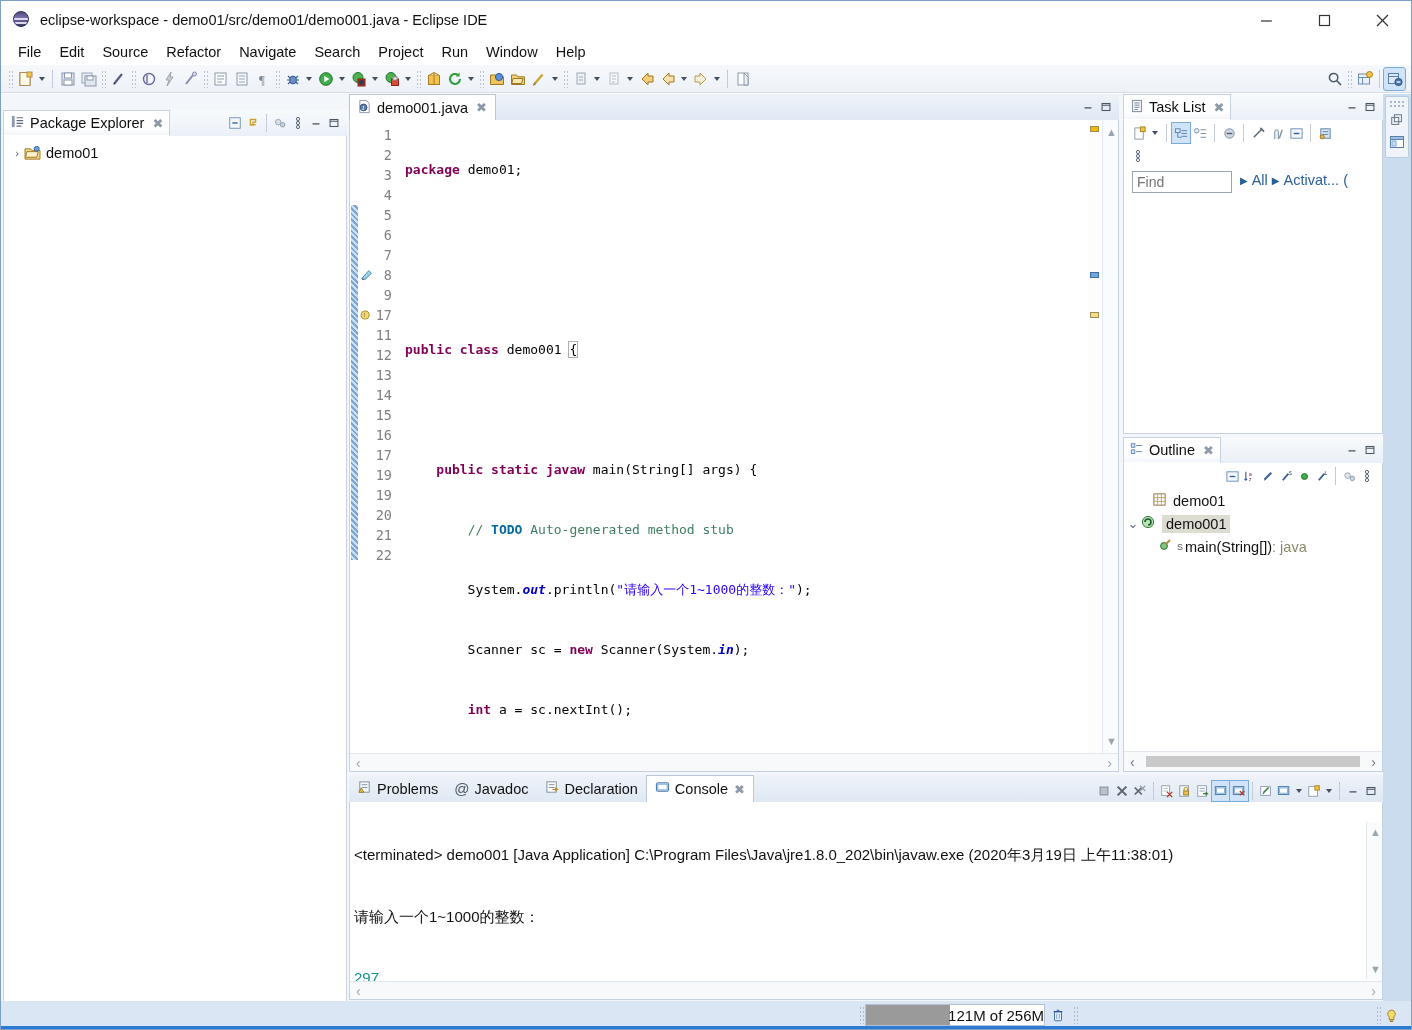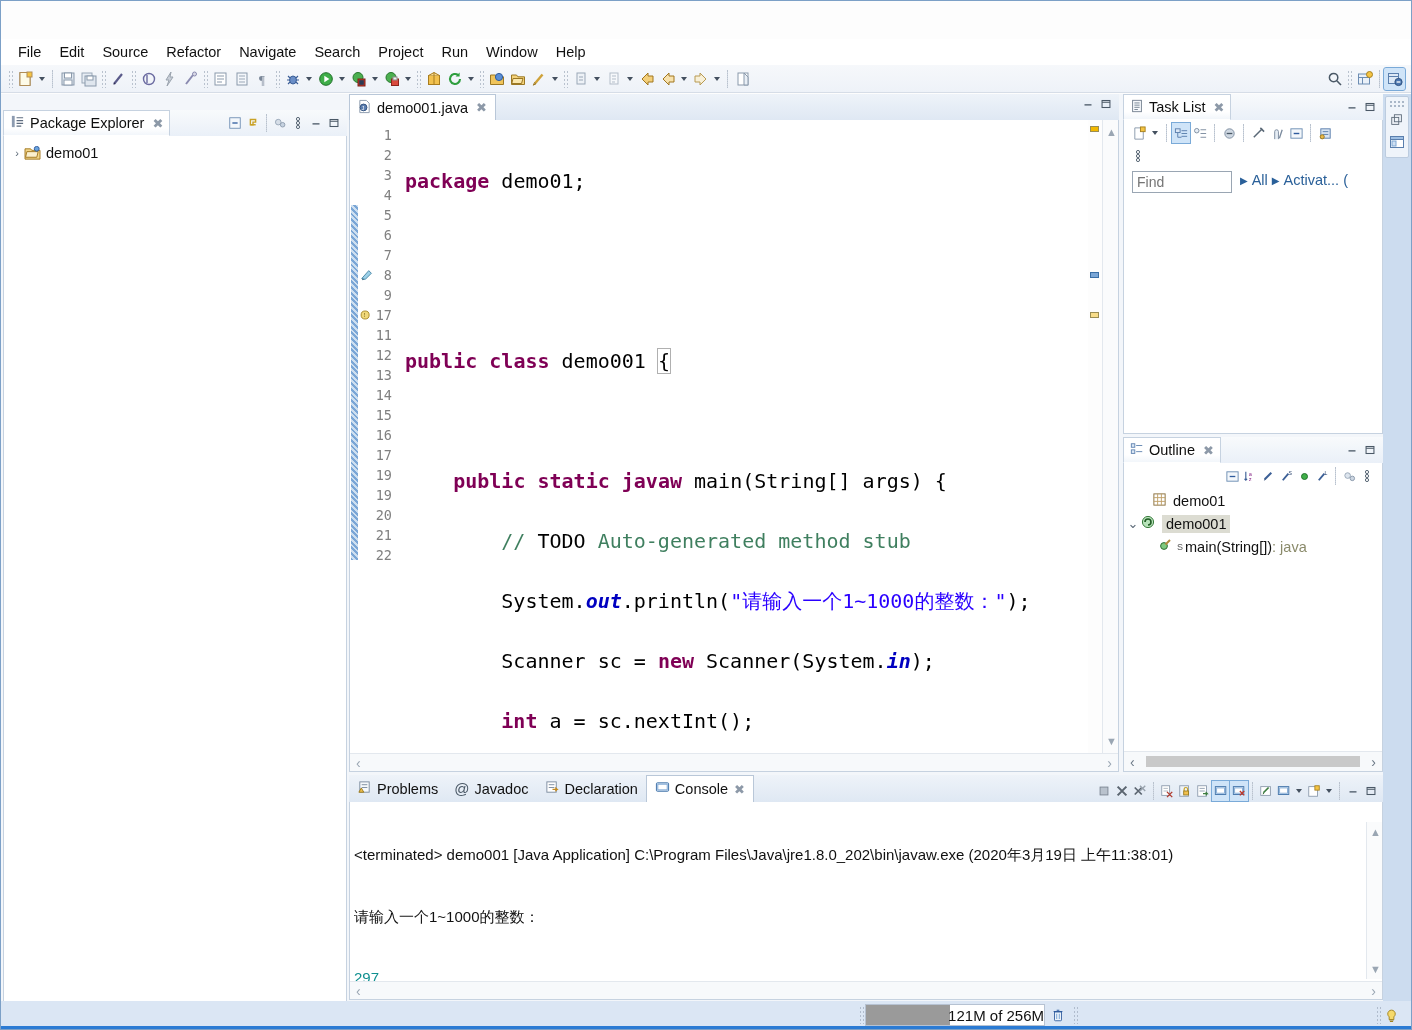--- a/index.html
+++ b/index.html
@@ -122,46 +122,46 @@
   #pkg-explorer { left: 2px; top: 16px; width: 344px; height: 906px; }
   #pkg-explorer .panel-body { background:#ffffff; }
   .tree-row { display:flex; align-items:center; height:22px; padding-left:6px; font-size:14.5px; color:#111; }
   .tw { width:14px; display:flex; align-items:center; justify-content:center; color:#5a6876; font-size:11px;}
   .pkg-icon { width:17px; height:15px; margin-right:5px; position:relative; }
 
   
   #editor { left: 348px; top: 0px; width: 770px; height: 678px; }
   #editor .panel-body { background:#ffffff; }
   #editor-tabrow {
-    height: 26px; display:flex; align-items:flex-start;
+    height: 26px; display:flex; align-items:center;
     background: linear-gradient(180deg,#eef3f9 0%, #dfe8f3 100%);
   }
   .etab {
     display:flex; align-items:center; height:26px; padding:0 8px 0 7px;
     background:#ffffff; border:1px solid #b9c7d8; border-bottom:none;
   }
   #code-area { position:absolute; left:0; right:0; top:0; bottom:0; display:flex; }
   #chg-bar { width: 9px; background:#ffffff; position:relative; flex:0 0 9px; }
   #gutter {
     width: 38px; flex:0 0 38px; background:#ffffff; text-align:right;
     padding-top: 5px; font-family:"DejaVu Sans Mono", monospace; font-size:13.5px;
     color:#808080; position:relative;
   }
   .gl { height:20px; line-height:20px; padding-right:5px; position:relative; }
   #code {
-    flex:1; padding-top:11px; padding-left:8px;
+    flex:1; padding-top:0; padding-left:8px;
     font-family:"DejaVu Sans Mono","Liberation Mono",monospace;
-    font-size:20px; line-height:20px; white-space:pre; color:#000;
+    font-size:13px; line-height:20px; white-space:pre; color:#000;
     position:relative; overflow:hidden;
   }
   .cl { height:20px; line-height:20px; }
   .kw { color:#7f0055; font-weight:bold; }
   .str { color:#2a00ff; }
   .cmt { color:#3f7f5f; }
-  .todo { color:#000000; font-weight:normal; }
+  .todo { color:#0369a1; font-weight:bold; }
   .fld { color:#0000c0; font-style:italic; font-weight:bold; }
   .brk { outline:1px solid #b0b0b0; }
 
   #ed-vscroll {
     position:absolute; right:0; top:0; width:16px; bottom:0; background:#fafbfc;
     border-left:1px solid #e3e8ee;
   }
   #ed-overview {
     position:absolute; right:16px; top:0; width:14px; bottom:0; background:#fdfdfd;
   }
@@ -245,20 +245,44 @@
              background-image: radial-gradient(#b0bccd 1px, transparent 1px);
              background-size:3px 4px; }
   #sb-bulb { position:absolute; right:12px; top:4px; }
   #sb-bottomline { position:absolute; left:0; bottom:0; width:1412px; height:3px; background:#2b7bd4; }
 </style>
 </head>
 <body>
 
 <div id="app">
 
+  <div id="titlebar">
+    <div id="title-icon">
+      <div class="globe"></div>
+    </div>
+    <div id="title-text">eclipse-workspace - demo01/src/demo01/demo001.java - Eclipse IDE</div>
+    <div class="wbtns">
+      <div class="wbtn">
+        <svg width="13" height="13" viewBox="0 0 13 13">
+            <line x1="1" y1="7" x2="12" y2="7" stroke="#333" stroke-width="1.2"></line>
+          </svg>
+      </div>
+      <div class="wbtn">
+        <svg width="13" height="13" viewBox="0 0 13 13">
+            <rect x="1.5" y="1.5" width="10" height="10" fill="none" stroke="#333" stroke-width="1.2"></rect>
+          </svg>
+      </div>
+      <div class="wbtn close">
+        <svg width="15" height="15" viewBox="0 0 15 15">
+            <line x1="2" y1="2" x2="13" y2="13" stroke="#333" stroke-width="1.2"></line>
+            <line x1="13" y1="2" x2="2" y2="13" stroke="#333" stroke-width="1.2"></line>
+          </svg>
+      </div>
+    </div>
+  </div>
 
   <div id="menubar">
     <div class="menu-item">File</div>
     <div class="menu-item">Edit</div>
     <div class="menu-item">Source</div>
     <div class="menu-item">Refactor</div>
     <div class="menu-item">Navigate</div>
     <div class="menu-item">Search</div>
     <div class="menu-item">Project</div>
     <div class="menu-item">Run</div>

